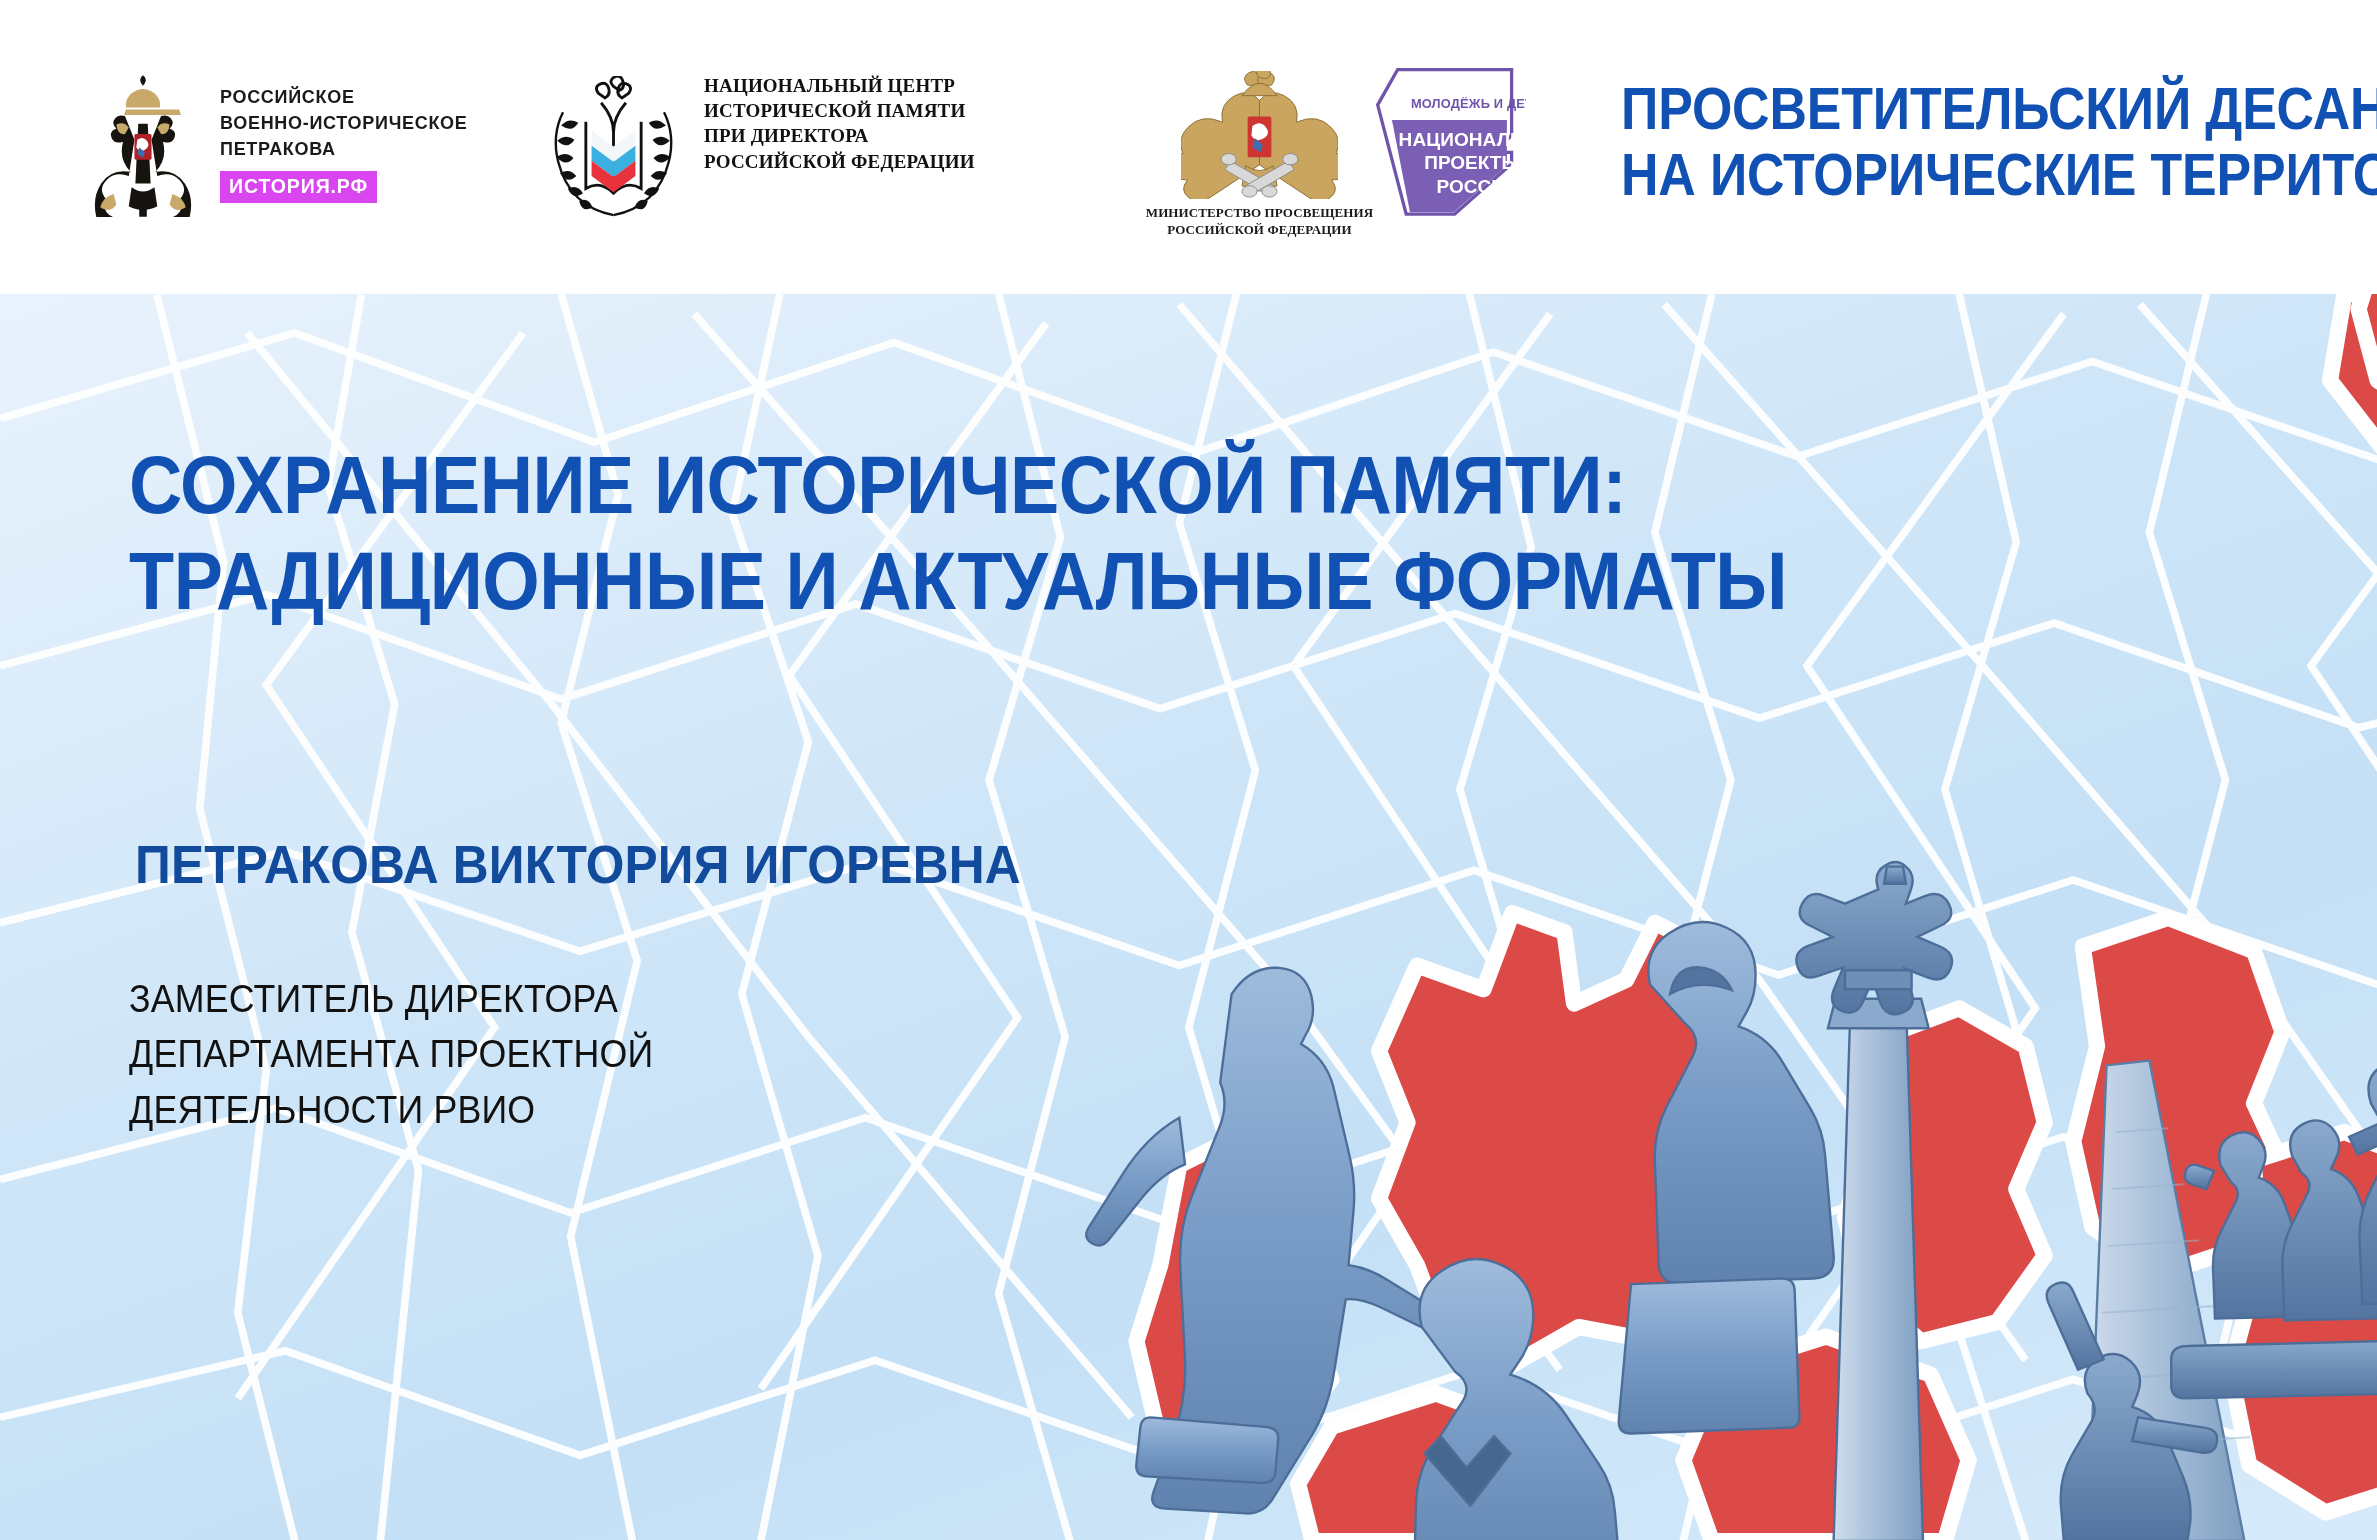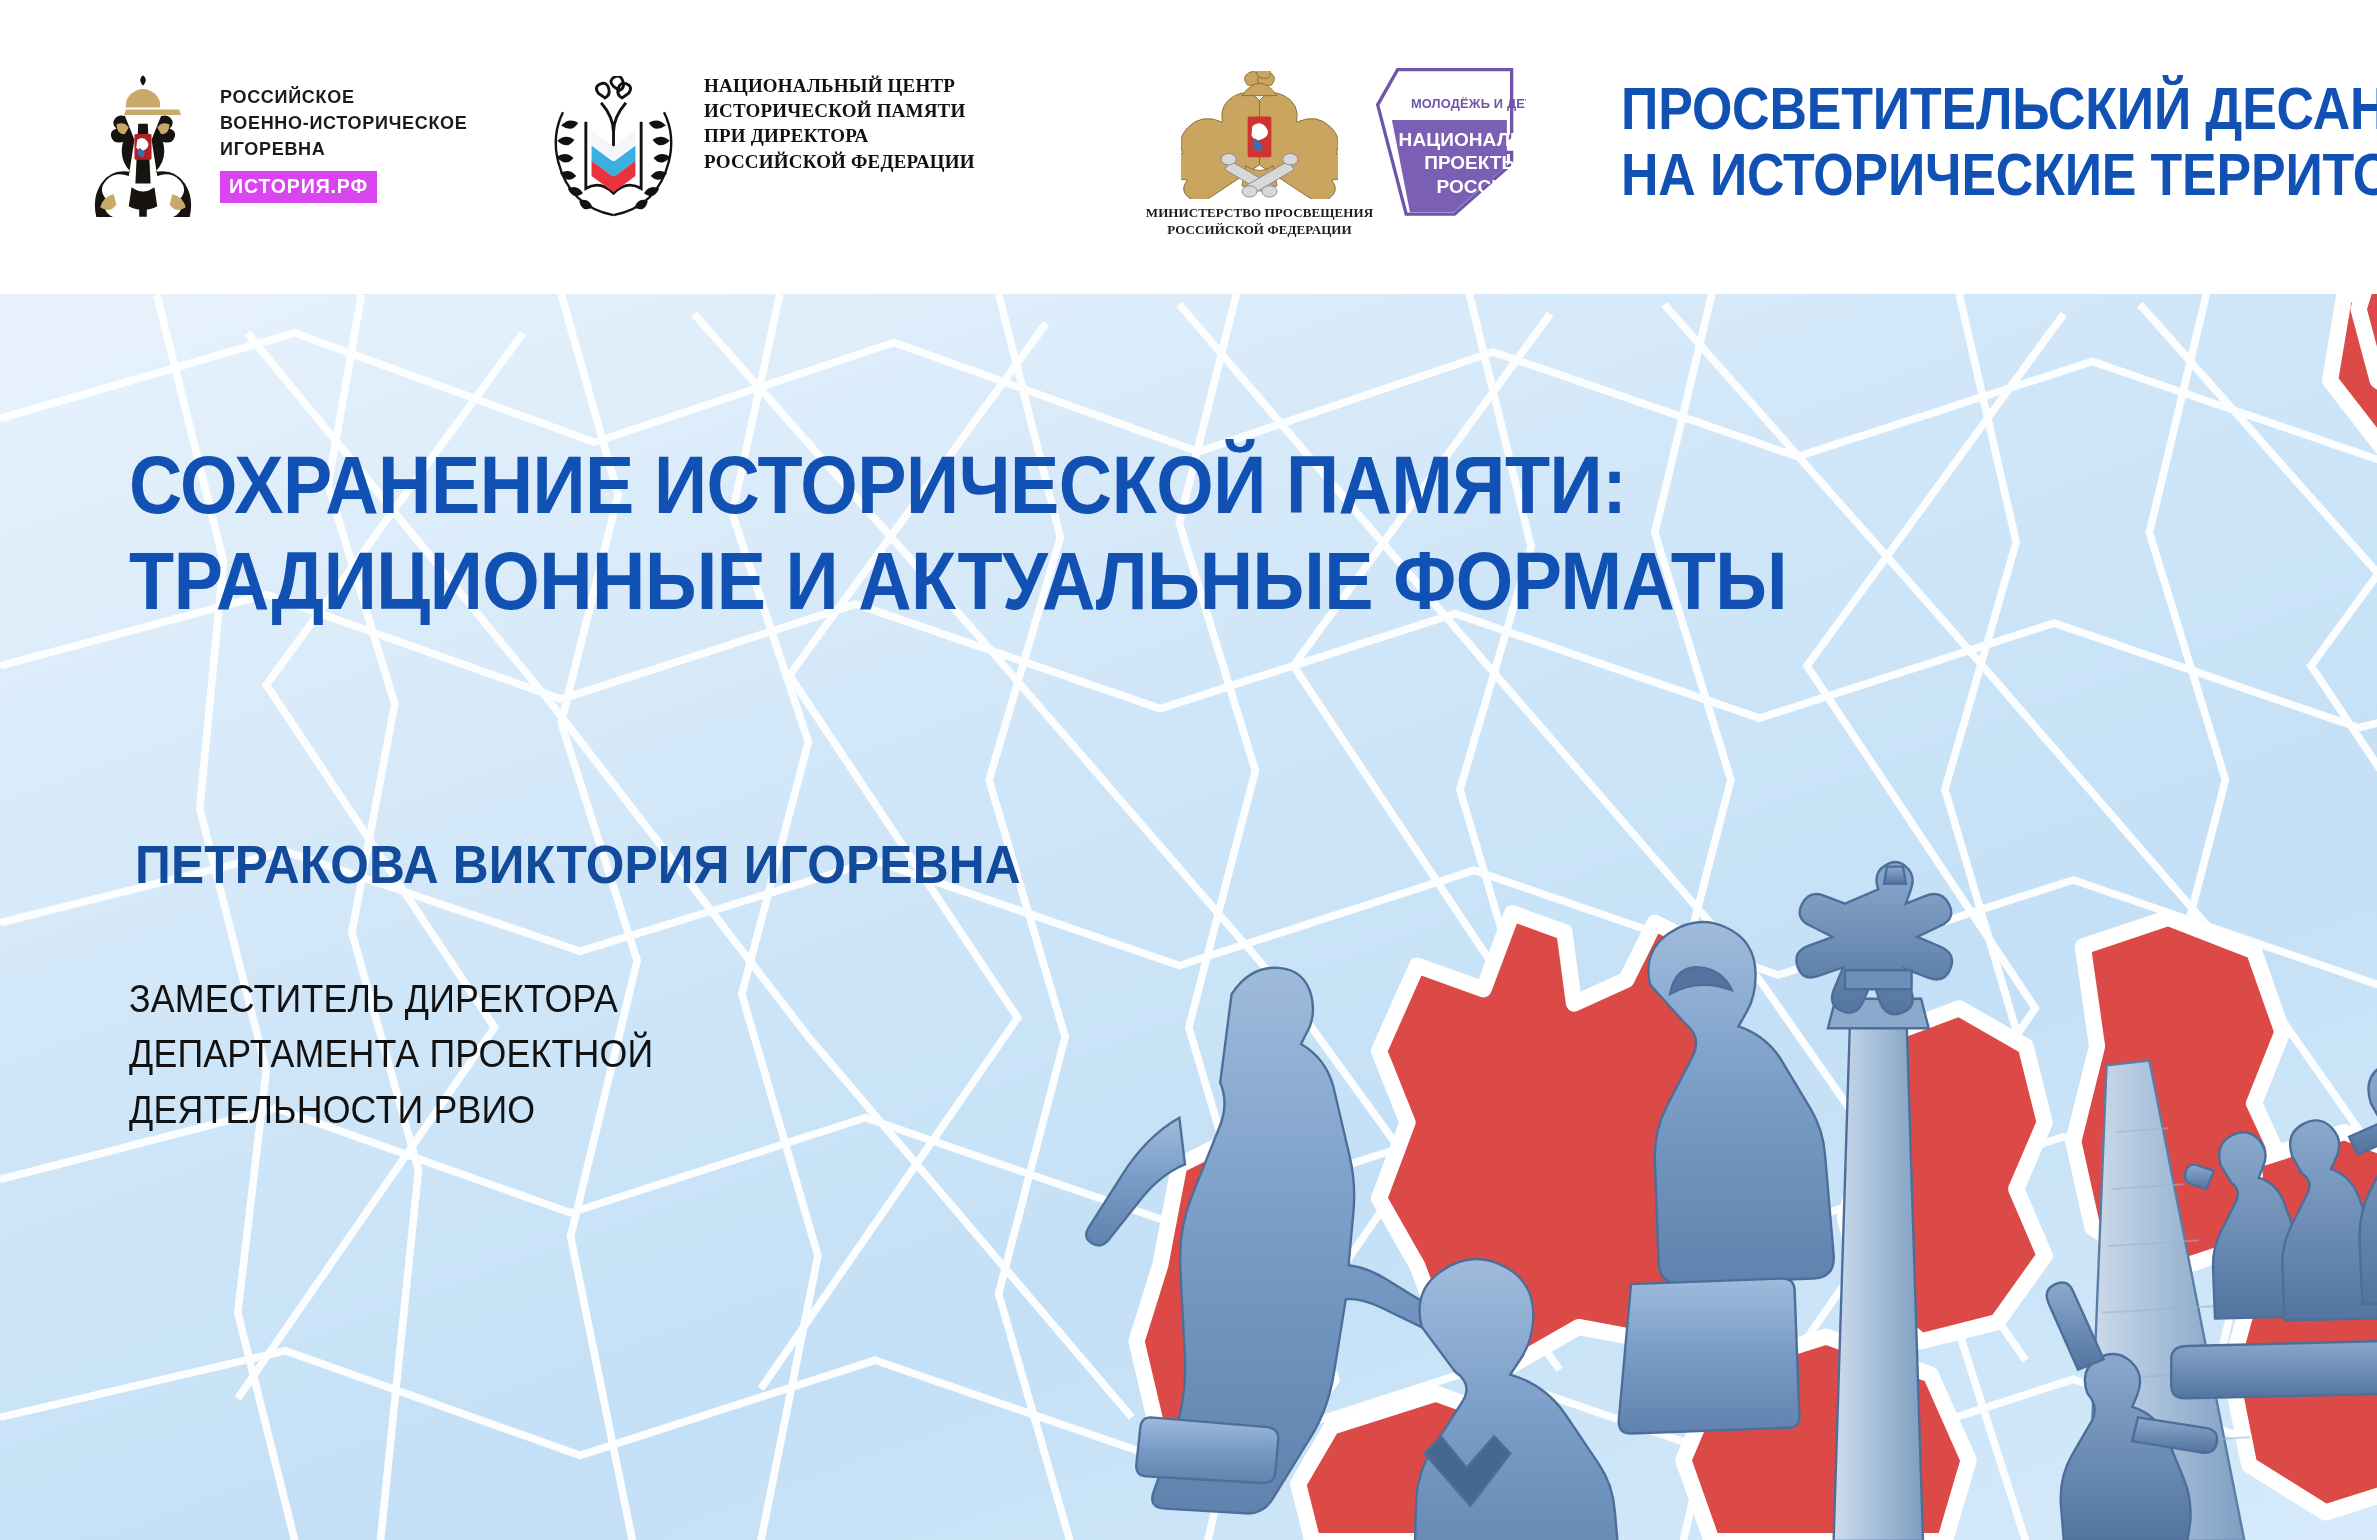--- a/index.html
+++ b/index.html
@@ -442,21 +442,21 @@
             <path d="M58 252 q-22 6 -28 28 q20 14 34 -6 z"></path>
             <path d="M182 252 q22 6 28 28 q-20 14 -34 -6 z"></path>
           </g>
           <rect x="102" y="126" width="36" height="54" rx="3" fill="#b22027"></rect>
           <path d="M108 138 q12 -8 20 2 q8 10 -2 18 q-12 8 -20 -4 z" fill="#ffffff"></path>
           <path d="M112 154 l12 10 l-4 12 l-12 -8 z" fill="#3a6fb5"></path>
         </svg>
         <div class="rvio-text">
           <div class="rvio-line">РОССИЙСКОЕ</div>
           <div class="rvio-line">ВОЕННО-ИСТОРИЧЕСКОЕ</div>
-          <div class="rvio-line">ИГОРЕВНА</div>
+          <div class="rvio-line">ПЕТРАКОВА</div>
           <div class="rvio-badge">ИСТОРИЯ.РФ</div>
         </div>
       </div>
 
       <div class="logo-nc">
         <svg class="nc-emblem" viewBox="0 0 300 300">
           <g fill="none" stroke="#111111" stroke-width="5">
             <path d="M150 292 q-92 -18 -116 -112 q-14 -56 10 -104"></path>
             <path d="M150 292 q92 -18 116 -112 q14 -56 -10 -104"></path>
           </g>

